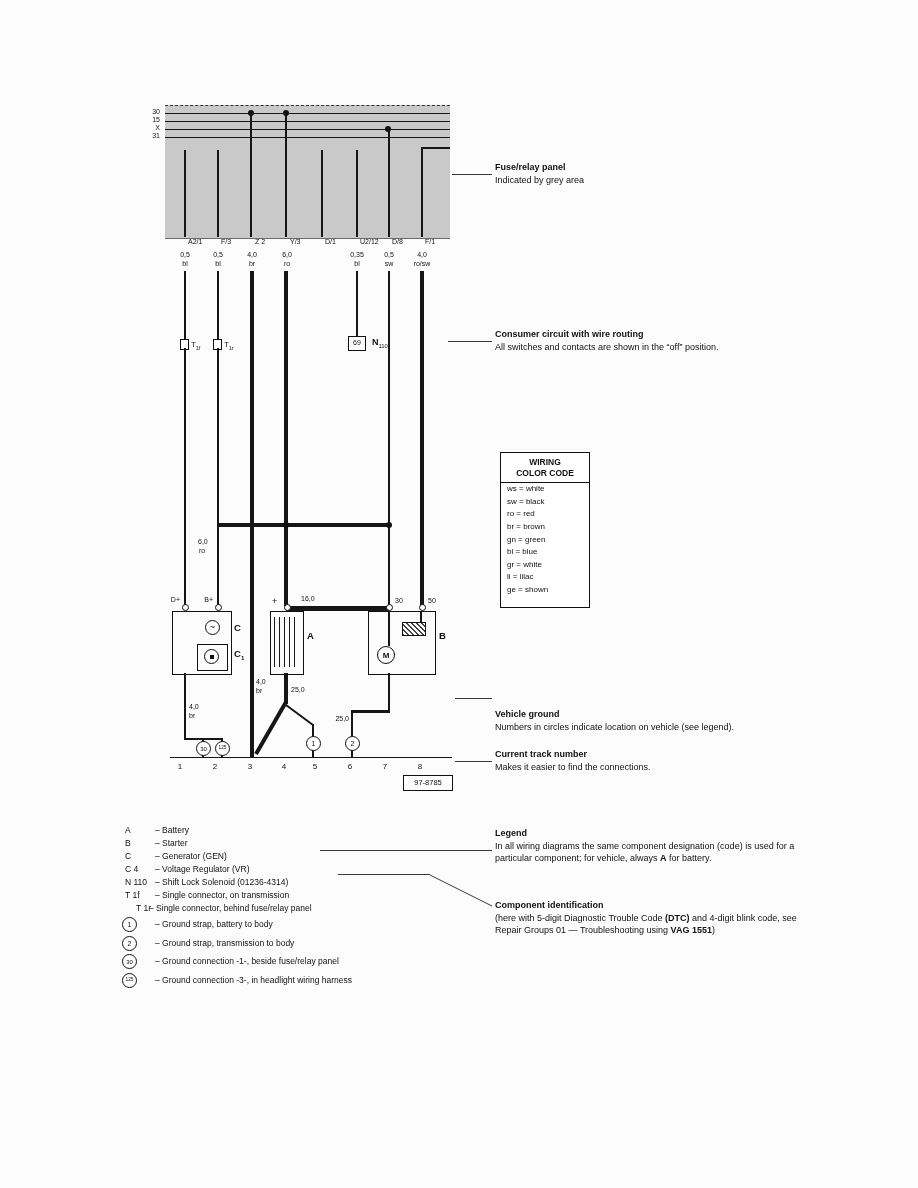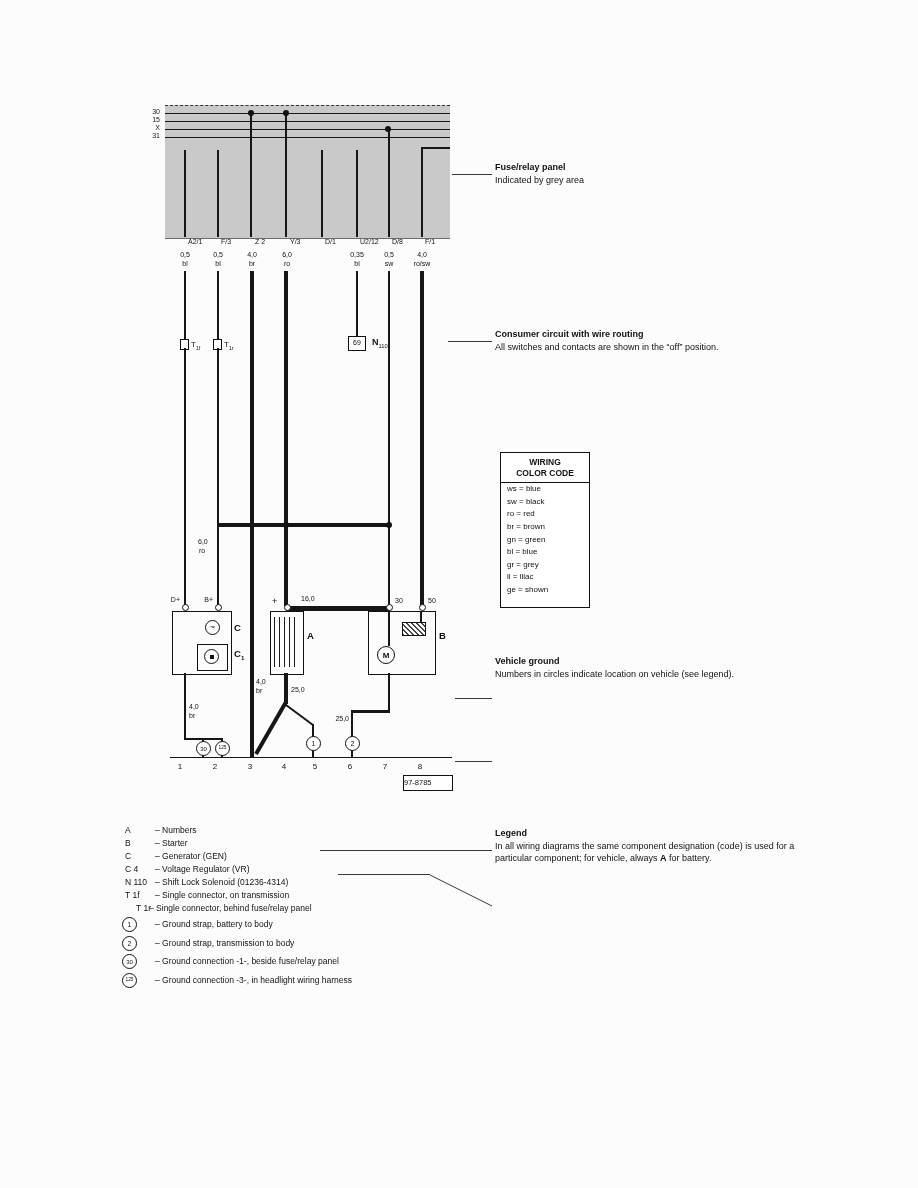--- a/index.html
+++ b/index.html
@@ -176,64 +176,72 @@
   <div class="wire" style="left:170px;top:757px;width:282px;height:1px"></div>
   <div class="track" style="left:180px;top:762px">1</div>
   <div class="track" style="left:215px;top:762px">2</div>
   <div class="track" style="left:250px;top:762px">3</div>
   <div class="track" style="left:284px;top:762px">4</div>
   <div class="track" style="left:315px;top:762px">5</div>
   <div class="track" style="left:350px;top:762px">6</div>
   <div class="track" style="left:385px;top:762px">7</div>
   <div class="track" style="left:420px;top:762px">8</div>
 
-  <div class="thinbox" style="left:403px;top:775px;width:48px;height:14px;text-align:left;font-size:7.5px;line-height:13px;background:#fff">97-8785</div>
+  <div class="thinbox" style="left:403px;top:775px;width:48px;height:14px;text-align:center;font-size:7.5px;line-height:13px;background:#fff">97-8785</div>
 
   <div class="cc-box">
     <div class="cc-title">
       <div>WIRING</div>
       <div>COLOR CODE</div>
     </div>
-    <div class="cc-row">ws = blue</div>
+    <div class="cc-row">ws = white</div>
     <div class="cc-row">sw = black</div>
     <div class="cc-row">ro = red</div>
     <div class="cc-row">br = brown</div>
     <div class="cc-row">gn = green</div>
     <div class="cc-row">bl = blue</div>
-    <div class="cc-row">gr = grey</div>
+    <div class="cc-row">gr = white</div>
     <div class="cc-row">li = lilac</div>
     <div class="cc-row">ge = shown</div>
   </div>
 
   <div class="leader" style="left:452px;top:174px;width:40px"></div>
   <div class="leader" style="left:448px;top:341px;width:44px"></div>
   <div class="leader" style="left:455px;top:698px;width:37px"></div>
   <div class="leader" style="left:455px;top:761px;width:37px"></div>
   <div class="leader" style="left:320px;top:850px;width:172px"></div>
   <div class="leader" style="left:338px;top:874px;width:92px"></div>
 
   <div class="ann" style="left:495px;top:162px">
     <div class="ann-title">Fuse/relay panel</div>
     <div class="ann-body">Indicated by grey area</div>
   </div>
   <div class="ann" style="left:495px;top:329px;width:330px">
     <div class="ann-title">Consumer circuit with wire routing</div>
     <div class="ann-body">All switches and contacts are shown in the “off” position.</div>
   </div>
-  <div class="ann" style="left:495px;top:656px;width:330px">
+  <div class="ann" style="left:495px;top:709px;width:330px">
     <div class="ann-title">Vehicle ground</div>
     <div class="ann-body">Numbers in circles indicate location on vehicle (see legend).</div>
+  </div>
+  <div class="ann" style="left:495px;top:749px">
+    <div class="ann-title">Current track number</div>
+    <div class="ann-body">Makes it easier to find the connections.</div>
   </div>
   <div class="ann" style="left:495px;top:828px;width:325px">
     <div class="ann-title">Legend</div>
     <div class="ann-body"><span>In all wiring diagrams the same component designation (code) is used for a particular component; for vehicle, always </span><b>A</b><span> for battery.</span></div>
   </div>
+  <div class="ann" style="left:495px;top:900px;width:325px">
+    <div class="ann-title">Component identification</div>
+    <div class="ann-body"><span>(here with 5-digit Diagnostic Trouble Code </span><b>(DTC)</b><span> and 4-digit blink code, see Repair Groups 01 — Troubleshooting using </span><b>VAG 1551</b><span>)</span></div>
+  </div>
 
   <div class="lg-key" style="left:125px;top:825px">A</div>
-  <div class="lg-desc" style="left:155px;top:825px">– Numbers</div>
+  <div class="lg-desc" style="left:155px;top:825px">– Battery</div>
   <div class="lg-key" style="left:125px;top:838px">B</div>
   <div class="lg-desc" style="left:155px;top:838px">– Starter</div>
   <div class="lg-key" style="left:125px;top:851px">C</div>
   <div class="lg-desc" style="left:155px;top:851px">– Generator (GEN)</div>
   <div class="lg-key" style="left:125px;top:864px">C 4</div>
   <div class="lg-desc" style="left:155px;top:864px">– Voltage Regulator (VR)</div>
   <div class="lg-key" style="left:125px;top:877px">N 110</div>
   <div class="lg-desc" style="left:155px;top:877px">– Shift Lock Solenoid (01236-4314)</div>
   <div class="lg-key" style="left:125px;top:890px">T 1f</div>
   <div class="lg-desc" style="left:155px;top:890px">– Single connector, on transmission</div>

